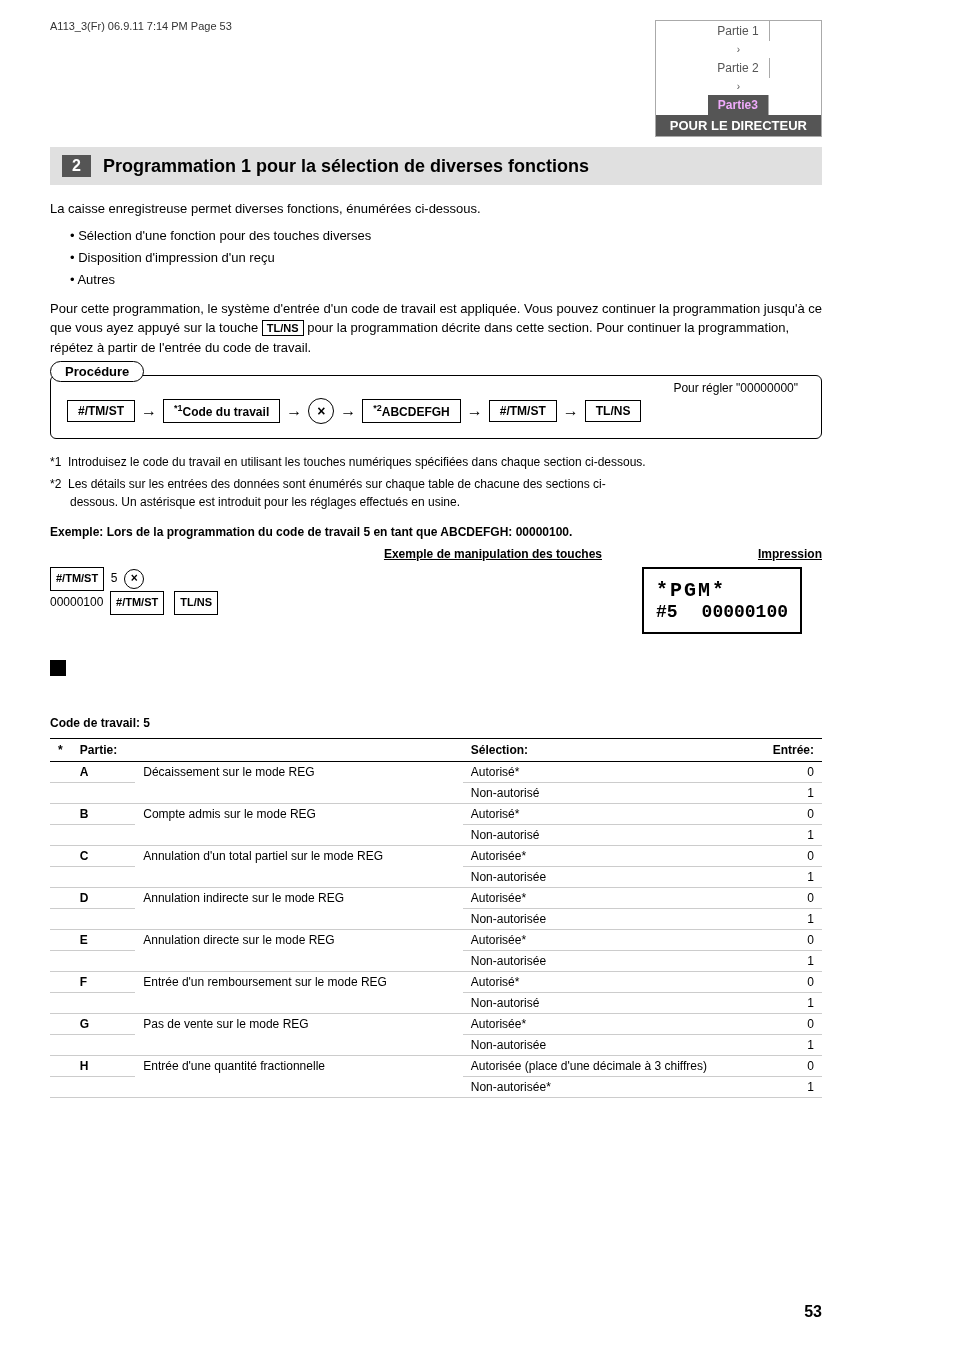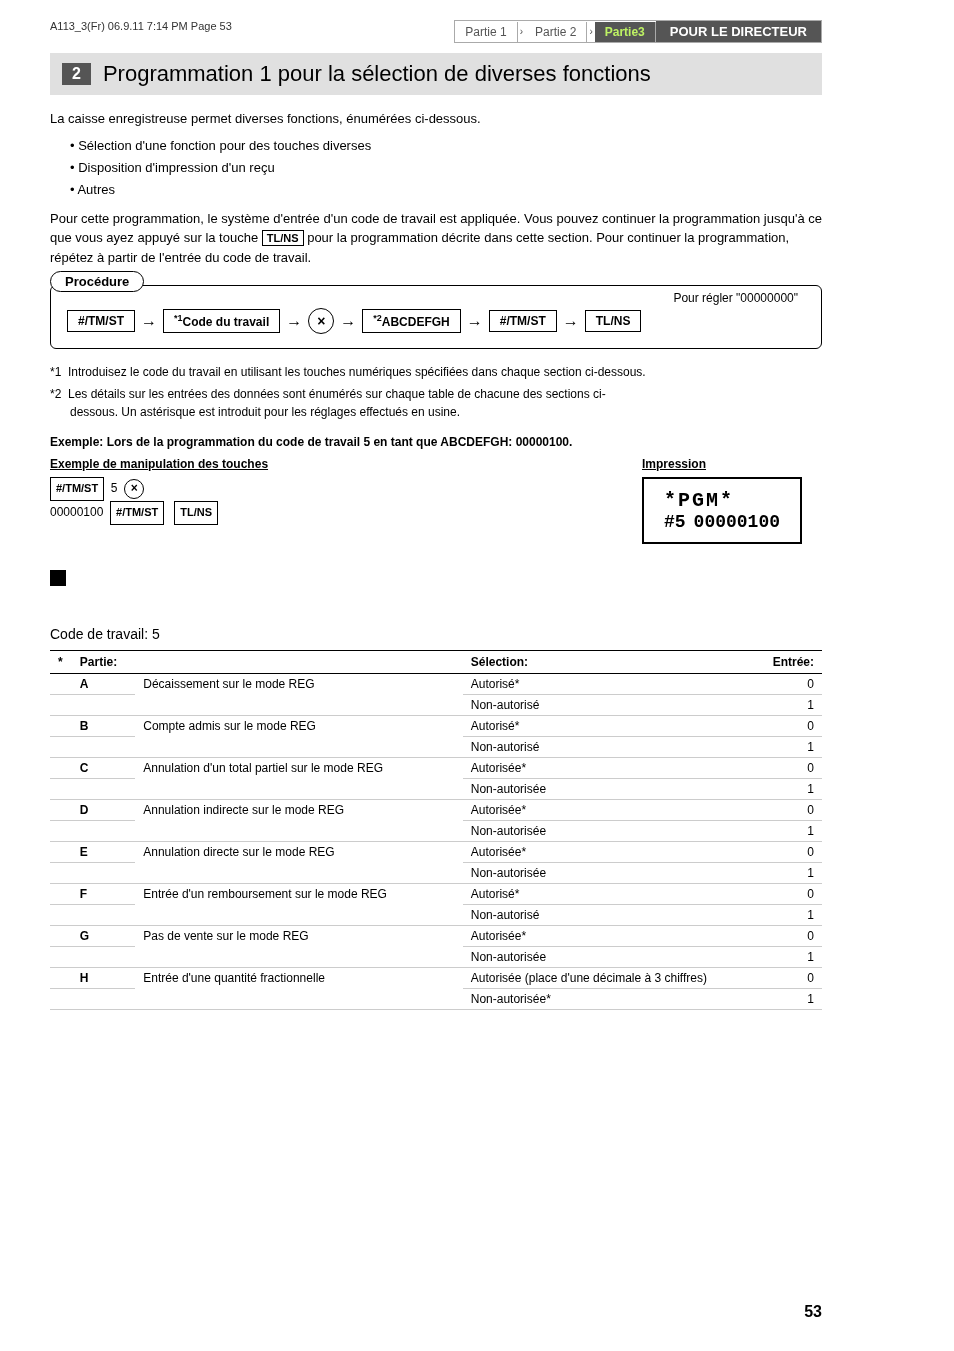--- a/index.html
+++ b/index.html
@@ -27,29 +27,30 @@
       margin-bottom: 10px;
     }
     .page-header-left {
       font-size: 11px;
       color: #333;
     }
     .breadcrumb-nav {
       display: flex;
       align-items: center;
       border: 1px solid #aaa;
+      flex-direction: column;
     }
     .breadcrumb-item {
       padding: 3px 10px;
       font-size: 12px;
       border-right: 1px solid #aaa;
     }
     .breadcrumb-item.active {
       background: #555;
-      color: #bef264;
+      color: #f0abfc;
       font-weight: bold;
     }
     .breadcrumb-item.inactive {
       background: #fff;
       color: #555;
     }
     .breadcrumb-arrow {
       color: #555;
       padding: 3px 2px;
       font-size: 10px;
@@ -73,22 +74,22 @@
     }
     .section-number {
       background: #555;
       color: #fff;
       font-weight: bold;
       font-size: 16px;
       padding: 2px 10px;
       margin-right: 12px;
     }
     .section-title {
-      font-size: 22px;
-      font-weight: normal;
+      font-size: 18px;
+      font-weight: bold;
     }
 
     
     .body-text {
       margin-bottom: 6px;
       line-height: 1.5;
     }
     .bullet-list {
       margin-left: 20px;
       margin-bottom: 8px;
@@ -183,35 +184,36 @@
       flex: 1;
     }
     .example-print-col {
       min-width: 180px;
     }
     .example-col-header {
       font-size: 12px;
       font-weight: bold;
       text-decoration: underline;
       margin-bottom: 6px;
+      text-align: right;
     }
     .key-sequence {
       font-size: 12px;
       line-height: 1.8;
     }
     .key-box {
       border: 1px solid #000;
       padding: 1px 5px;
       font-size: 11px;
       font-weight: bold;
       display: inline-block;
     }
     .print-box {
       border: 2px solid #000;
-      padding: 10px 20px;
+      padding: 10px 12px;
       font-size: 20px;
       font-weight: bold;
       font-family: 'Courier New', monospace;
       min-width: 160px;
       display: inline-block;
     }
     .print-box .pgm-line {
       font-size: 20px;
       font-weight: bold;
       letter-spacing: 2px;
@@ -235,22 +237,22 @@
       margin-right: 10px;
       flex-shrink: 0;
     }
     .subsection-title {
       font-size: 16px;
       font-weight: bold;
     }
 
     
     .work-code-label {
-      font-size: 14px;
-      font-weight: normal;
+      font-size: 12px;
+      font-weight: bold;
       margin-bottom: 8px;
       margin-top: 40px;
     }
     .data-table {
       width: 100%;
       border-collapse: collapse;
       font-size: 12px;
     }
     .data-table thead tr th {
       border-top: 1.5px solid #000;

